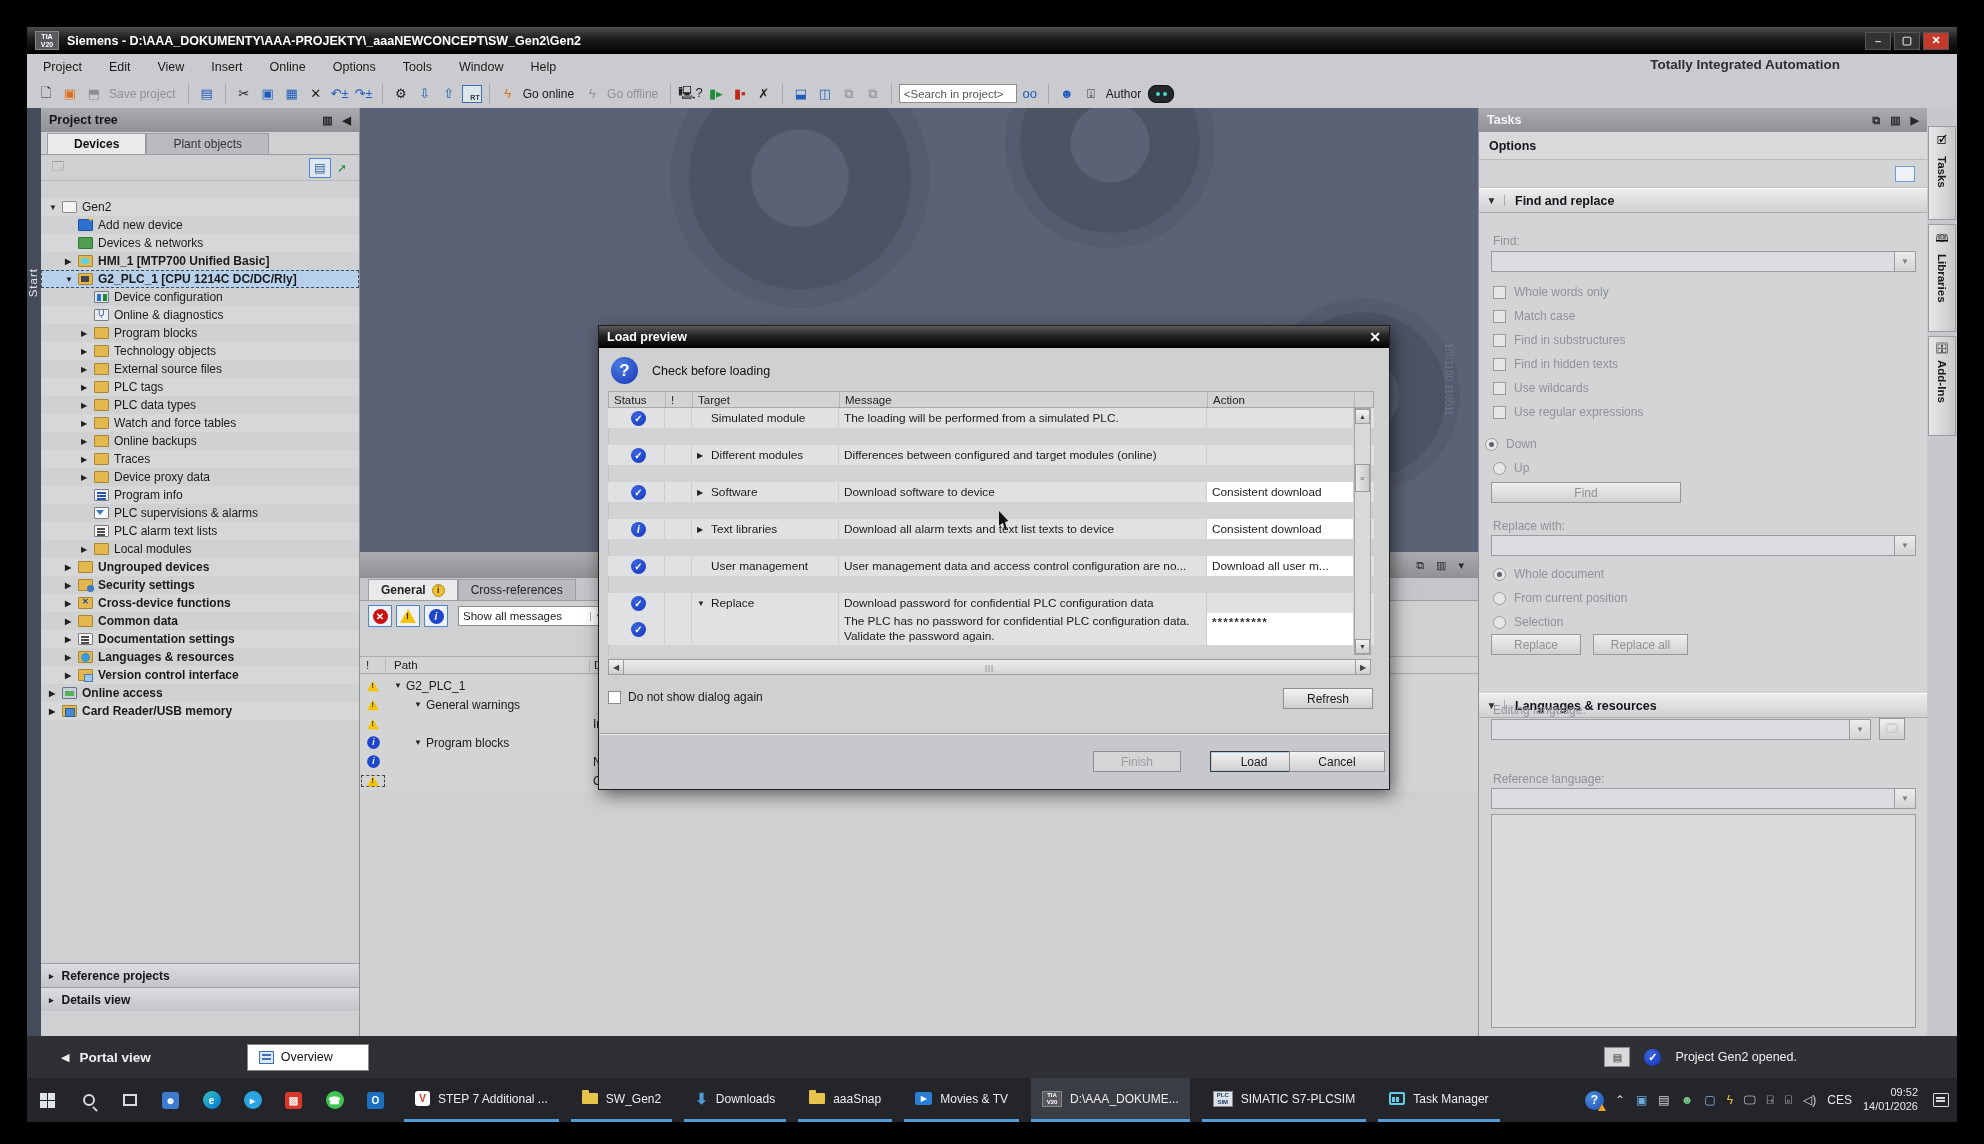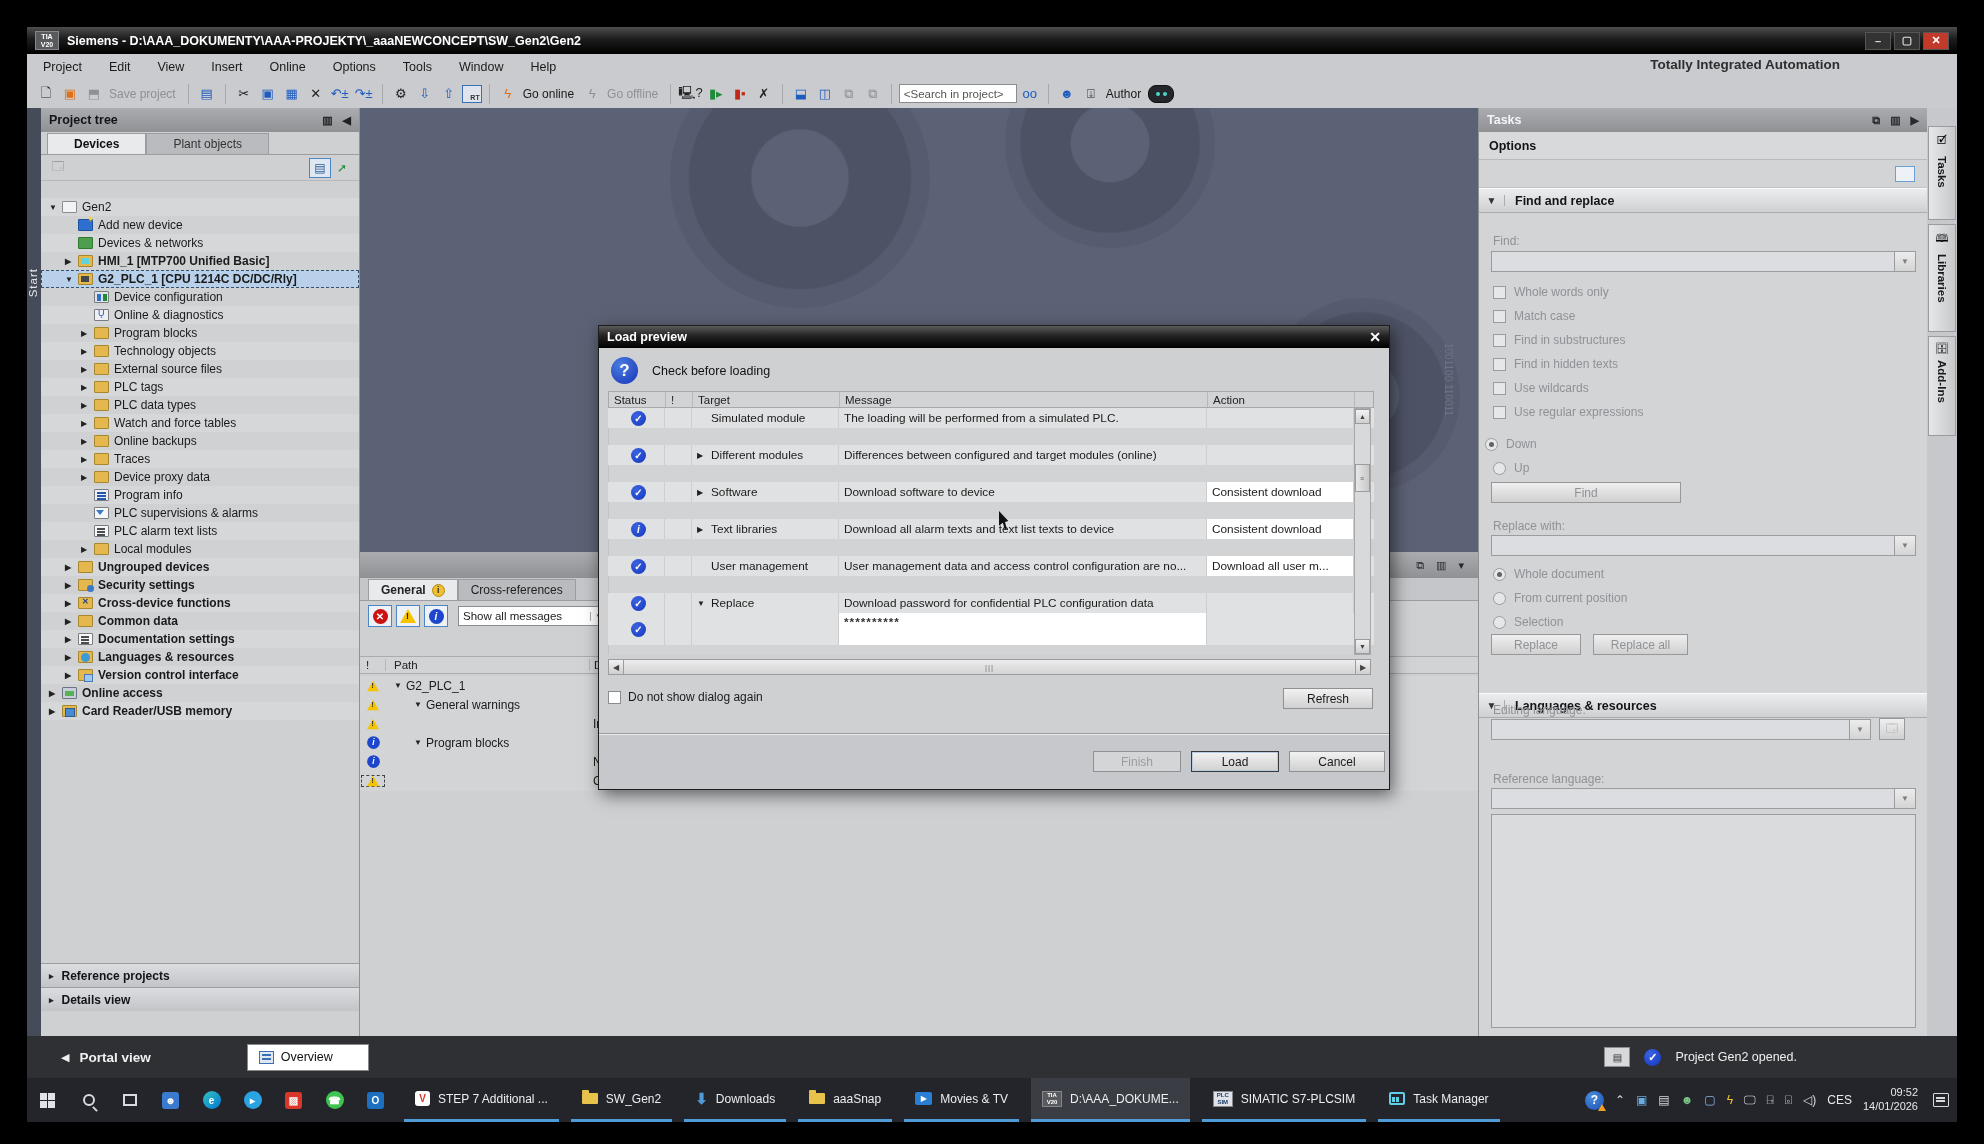--- a/index.html
+++ b/index.html
@@ -132,21 +132,21 @@
   .dvs{position:absolute;left:746px;top:17px;width:17px;height:247px;background:#d8d9db;border:1px solid #a6a8aa;}
   .dvs .sb{position:absolute;left:0;width:15px;height:15px;background:linear-gradient(#f2f2f2,#cfcfcf);border:1px solid #9a9ca0;font-size:7px;color:#444;display:flex;align-items:center;justify-content:center;}
   .dvs .thumb{position:absolute;left:0;top:55px;width:15px;height:28px;background:linear-gradient(90deg,#e8e8e8,#c8c8c8);border:1px solid #9a9ca0;display:flex;align-items:center;justify-content:center;font-size:7px;color:#666;letter-spacing:1px;}
   .dhscroll{position:absolute;left:9px;top:333px;width:763px;height:16px;display:flex;}
   .hsb{width:16px;height:16px;background:linear-gradient(#f2f2f2,#cfcfcf);border:1px solid #9a9ca0;font-size:8px;color:#444;display:flex;align-items:center;justify-content:center;flex:none;}
   .htrack{flex:1;background:linear-gradient(#ececec,#d4d4d4);border:1px solid #9a9ca0;border-left:none;border-right:none;display:flex;align-items:center;justify-content:center;font-size:8px;color:#777;letter-spacing:1px;}
   .dckrow{position:absolute;left:9px;top:364px;display:flex;align-items:center;gap:7px;font-size:12px;color:#1a1a1a;}
   .ckbox{width:13px;height:13px;background:#fff;border:1px solid #8a8c8f;flex:none;}
   .dbtn{position:absolute;height:21px;font-size:12px;display:flex;align-items:center;justify-content:center;background:linear-gradient(#f2f2f2,#d0d0d0);border:1px solid #8e9093;color:#1a1a1a;}
   .dbtn.dis{color:#9a9ca0;background:#d4d5d7;}
-  .dbtn.def{border:1px solid #3a3a3a;box-shadow:inset 0 0 0 1px #b8cbe0;}
+  .dbtn.def{border:1px solid #3a3a3a;box-shadow:inset 0 0 0 1px #b8cbe0;margin-left:19px;}
   .dfootline{position:absolute;left:0;top:407px;width:100%;height:2px;border-top:1px solid #9a9ca0;border-bottom:1px solid #eceded;}
   .dfooter{position:absolute;left:0;top:409px;width:100%;height:54px;background:#c7c8cb;}
   .cursor{position:absolute;width:13px;height:19px;background:#111;clip-path:polygon(0 0,0 78%,30% 62%,45% 100%,60% 94%,46% 58%,72% 52%);filter:drop-shadow(0 0 1px #fff);z-index:60;}
   
   .tasks{position:absolute;left:1478px;top:108px;width:449px;height:928px;background:#d2d4d6;border-left:1px solid #8f9193;font-size:12px;}
   .thead{height:24px;background:linear-gradient(#aaacaf,#8f9194);color:#f4f4f6;font-weight:bold;font-size:12.5px;display:flex;align-items:center;padding:0 8px;}
   .thead .picons{margin-left:auto;display:flex;gap:10px;font-size:11px;color:#2a2a2e;}
   .toptions{height:28px;background:#d8d9db;border-bottom:1px solid #b8babd;display:flex;align-items:center;padding-left:10px;font-weight:bold;font-size:12.5px;color:#141418;}
   .ticonrow{height:28px;display:flex;align-items:center;justify-content:flex-end;padding-right:12px;border-bottom:1px solid #c2c4c7;}
   .winicon{width:20px;height:16px;border:1px solid #6a9fd8;background:#eef2f6;}
@@ -638,20 +638,21 @@
         </span>
       <span class="dc msg">Download password for confidential PLC configuration data</span>
         <span class="dc act"></span>
     </div>
     <div class="dgrid drow" style="min-height:32px;">
       <span class="dc st">
           <span class="sico">✓</span>
         </span>
         <span class="dc"></span>
       <span class="dc"></span>
+      <span class="dc msg">The PLC has no password for confidential PLC configuration data. Validate the password again.</span>
       <span class="dc act pwd">**********</span>
     </div>
     <div class="dspacer" style="height:10px;"></div>
     <div class="dvs">
       <span class="sb" style="top:0;">▲</span>
       <span class="thumb">≡</span>
       <span class="sb" style="bottom:0;">▼</span>
     </div>
   </div>
   <div class="dhscroll">

